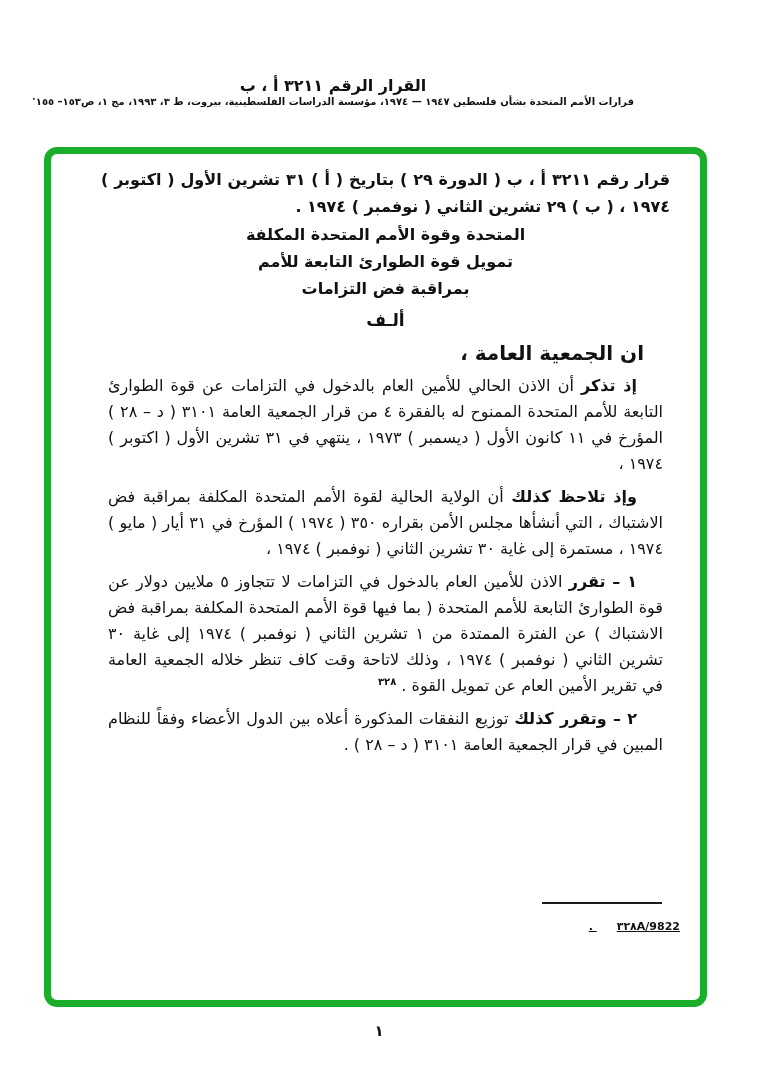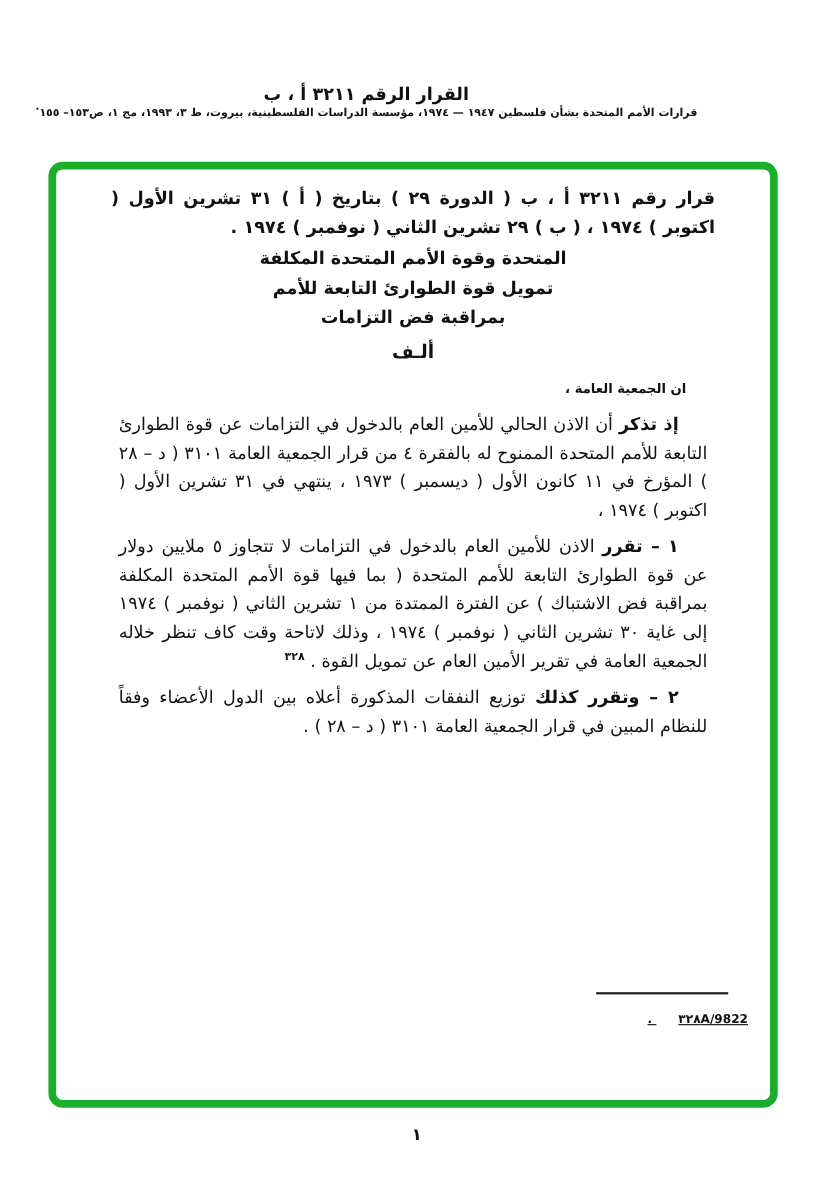--- a/index.html
+++ b/index.html
@@ -8,29 +8,29 @@
     font-family:"DejaVu Sans",sans-serif;color:#111;
   }
   .page{position:absolute;inset:0;}
   .doc-header{position:absolute;top:0;left:0;width:666px;text-align:center;direction:rtl;}
   .doc-title{margin-top:76px;font-size:16px;font-weight:bold;letter-spacing:0;}
   .doc-source{margin-top:0;font-size:10px;font-weight:bold;white-space:nowrap;}
   .src-mark{font-size:7px;vertical-align:super;}
   .green-box{
     position:absolute;left:44px;top:147px;width:663px;height:860px;
     box-sizing:border-box;border:7px solid #1bae2b;border-radius:13px;
-    padding:12px 50px 0 50px;direction:rtl;
+    padding:12px 30px 0 50px;direction:rtl;
   }
   .res-heading{
     margin:0 0 1px 0;font-size:16px;line-height:27px;font-weight:bold;
     text-align:justify;text-align-last:right;
   }
   .res-subject{margin-top:1px;text-align:center;font-weight:bold;font-size:16px;line-height:27px;}
   .section-label{margin-top:6px;margin-bottom:8px;text-align:center;font-weight:bold;font-size:17px;line-height:24px;}
-  .res-intro{margin:0;font-size:12px;line-height:26px;font-weight:bold;text-align:right;text-indent:26px;}
+  .res-intro{margin:0;font-size:20px;line-height:26px;font-weight:bold;text-align:right;text-indent:26px;}
   .res-para{
     margin:7px;font-size:16px;line-height:26px;text-align:justify;text-align-last:right;
     text-indent:26px;
   }
   .res-para .lead{font-weight:bold;}
   .res-para .num{font-weight:bold;}
   .op{margin-top:3px;}
   sup.fn{font-size:10px;font-weight:bold;line-height:0;}
   .footnote{position:absolute;top:747px;right:20px;width:200px;text-align:right;direction:rtl;}
   .fn-rule{height:2px;background:#1c1c1c;width:120px;margin:0 18px 12px 0;display:inline-block;}
@@ -58,20 +58,21 @@
       <div>بمراقبة فض التزامات</div>
     </div>
 
     <div class="section-label">ألـف</div>
 
     <p class="res-intro">ان الجمعية العامة ،</p>
 
     <p class="res-para"><span class="lead">إذ تذكر</span><span> أن الاذن الحالي للأمين العام بالدخول في التزامات عن قوة الطوارئ التابعة للأمم المتحدة الممنوح له بالفقرة ٤ من قرار الجمعية العامة ٣١٠١ ( د – ٢٨ ) المؤرخ في ١١ كانون الأول ( ديسمبر ) ١٩٧٣ ، ينتهي في ٣١ تشرين الأول ( اكتوبر ) ١٩٧٤ ،</span></p>
 
 
+    <p class="res-para"><span class="lead">وإذ تلاحظ كذلك</span><span> أن الولاية الحالية لقوة الأمم المتحدة المكلفة بمراقبة فض الاشتباك ، التي أنشأها مجلس الأمن بقراره ٣٥٠ ( ١٩٧٤ ) المؤرخ في ٣١ أيار ( مايو ) ١٩٧٤ ، مستمرة إلى غاية ٣٠ تشرين الثاني ( نوفمبر ) ١٩٧٤ ،</span></p>
 
     <p class="res-para op"><span class="num">١ – </span><span class="lead">تقرر</span><span> الاذن للأمين العام بالدخول في التزامات لا تتجاوز ٥ ملايين دولار عن قوة الطوارئ التابعة للأمم المتحدة ( بما فيها قوة الأمم المتحدة المكلفة بمراقبة فض الاشتباك ) عن الفترة الممتدة من ١ تشرين الثاني ( نوفمبر ) ١٩٧٤ إلى غاية ٣٠ تشرين الثاني ( نوفمبر ) ١٩٧٤ ، وذلك لاتاحة وقت كاف تنظر خلاله الجمعية العامة في تقرير الأمين العام عن تمويل القوة . </span><sup class="fn">٣٢٨</sup></p>
 
     <p class="res-para op"><span class="num">٢ – </span><span class="lead">وتقرر كذلك</span><span> توزيع النفقات المذكورة أعلاه بين الدول الأعضاء وفقاً للنظام المبين في قرار الجمعية العامة ٣١٠١ ( د – ٢٨ ) .</span></p>
 
     <div class="footnote">
       <div class="fn-rule"></div>
       <div class="fn-text"><span class="fn-num">٣٢٨</span><span>A/9822 .</span></div>
     </div>
 

